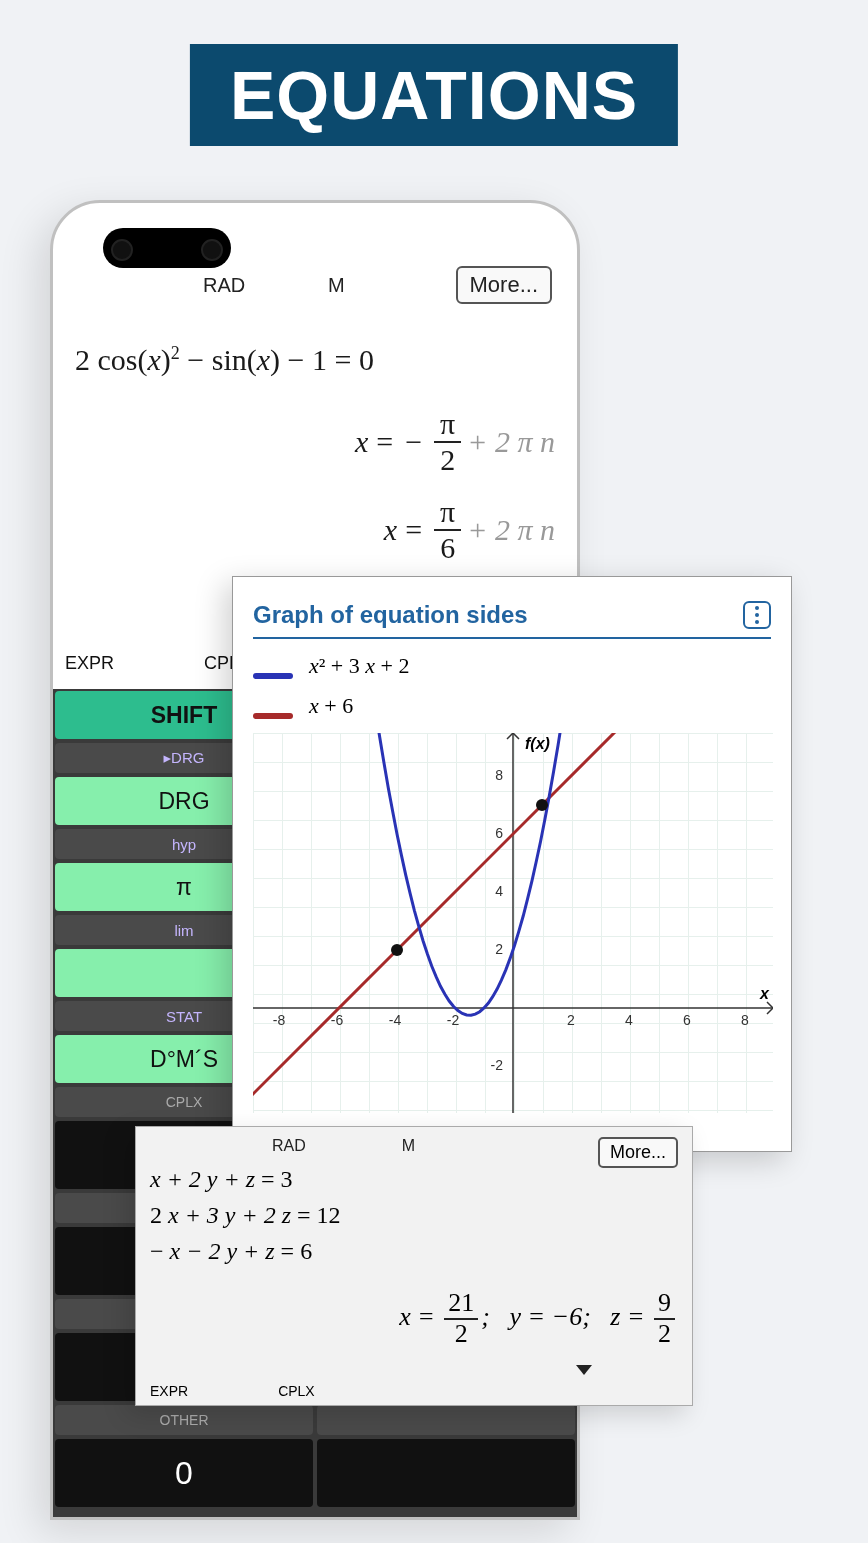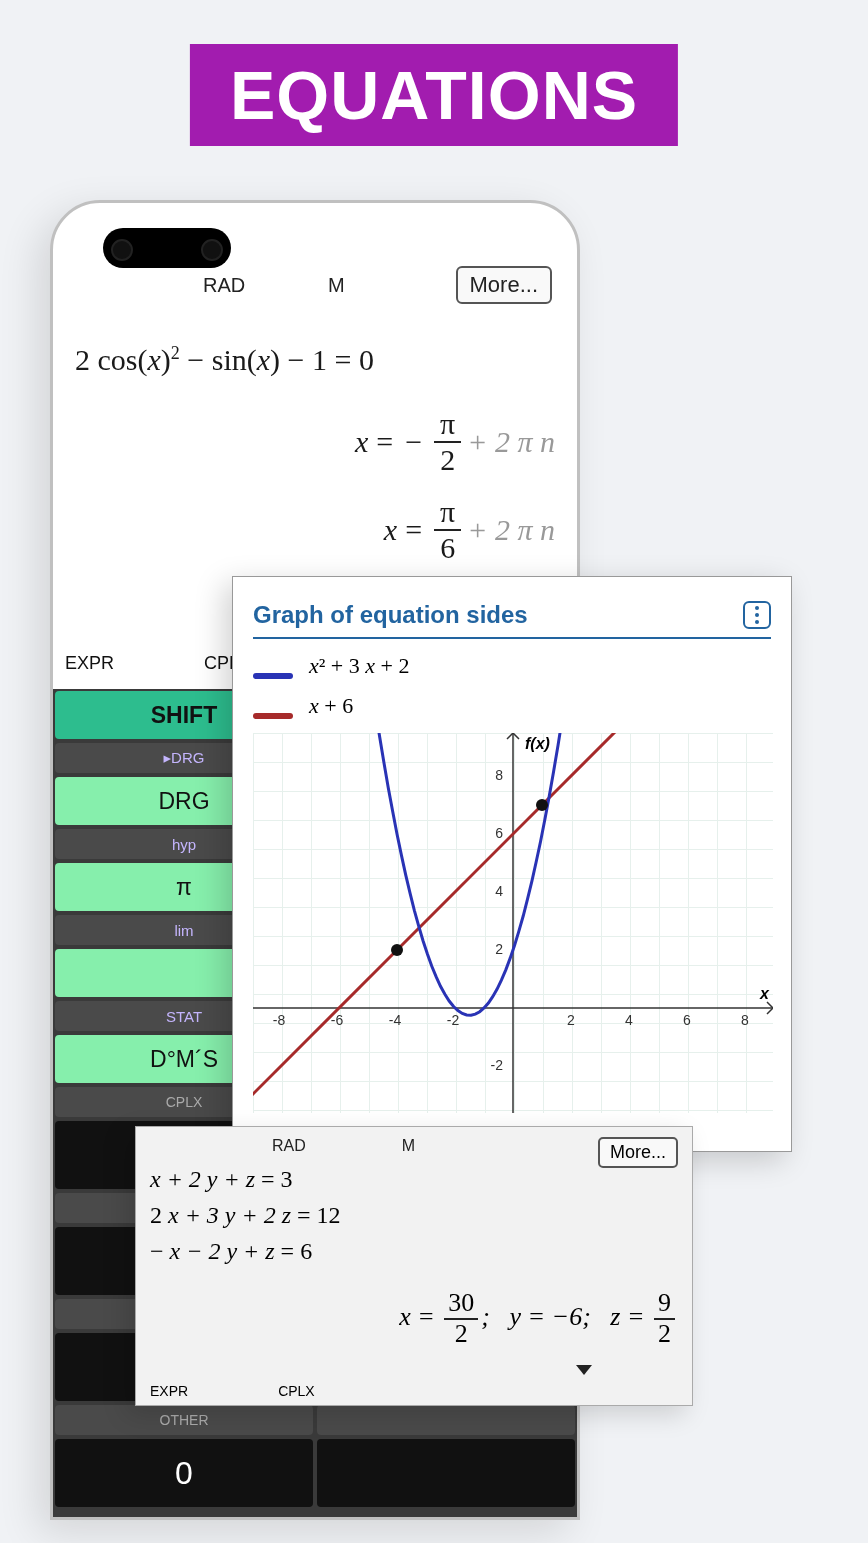--- a/index.html
+++ b/index.html
@@ -10,21 +10,21 @@
   font-family: -apple-system, BlinkMacSystemFont, "Segoe UI", Arial, sans-serif;
   position: relative;
   overflow: hidden;
 }
 
 .banner {
   position: absolute;
   top: 44px;
   left: 50%;
   transform: translateX(-50%);
-  background: #a21caf;
+  background: #0c4a6e;
   color: #fff;
   font-size: 68px;
   font-weight: 700;
   padding: 12px 40px;
   letter-spacing: 1px;
 }
 
 .phone {
   position: absolute;
   top: 200px;
@@ -425,21 +425,21 @@
   </div>
   <button class="lin-more">More...</button>
   <div class="lin-eqs">
     <div><i>x</i> + 2 <i>y</i> + <i>z</i> <span class="r">= 3</span></div>
     <div><span class="r">2</span> <i>x</i> + 3 <i>y</i> + 2 <i>z</i> <span class="r">= 12</span></div>
     <div><span class="r">−</span> <i>x</i> − 2 <i>y</i> + <i>z</i> <span class="r">= 6</span></div>
   </div>
   <div class="lin-sol">
     <i>x</i> <span class="r">=</span>
     <span class="frac">
-        <span class="num">30</span>
+        <span class="num">21</span>
         <span class="den">2</span>
       </span><span class="r">;</span>&nbsp;&nbsp;
     <i>y</i> <span class="r">= −6;</span>&nbsp;&nbsp;
     <i>z</i> <span class="r">=</span>
     <span class="frac">
         <span class="num">9</span>
         <span class="den">2</span>
       </span>
   </div>
   <div class="lin-caret"></div>

